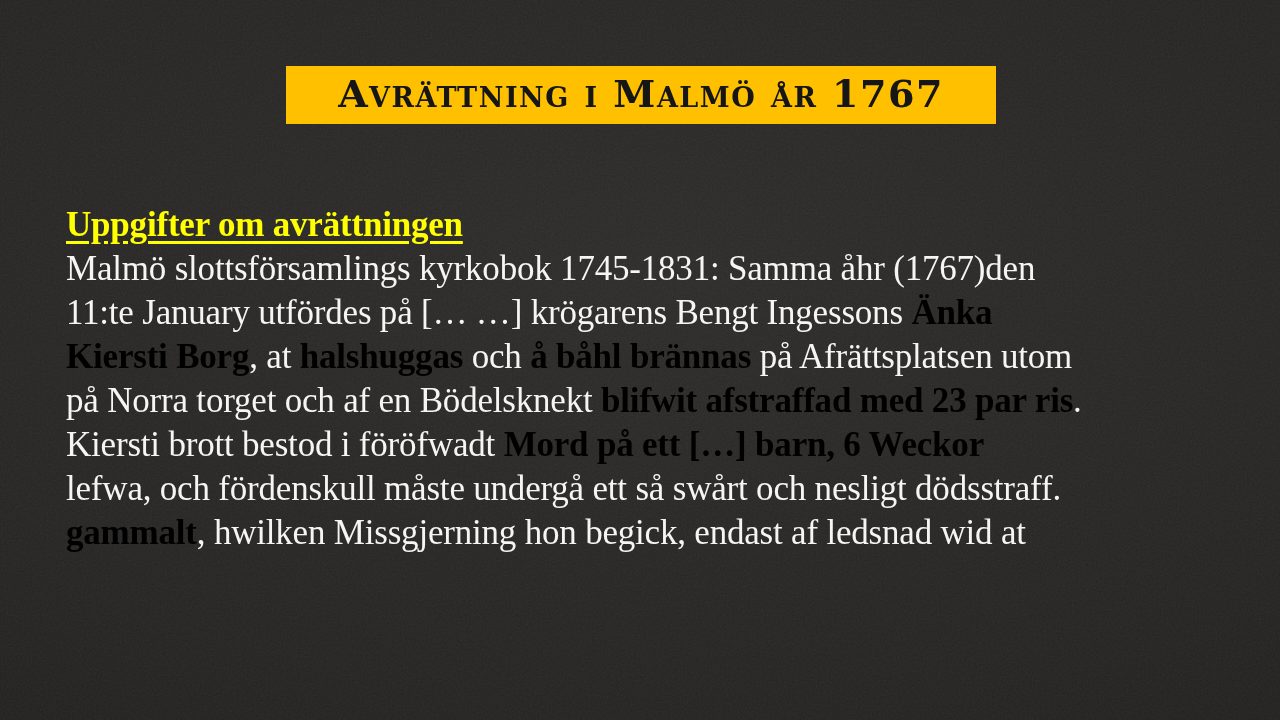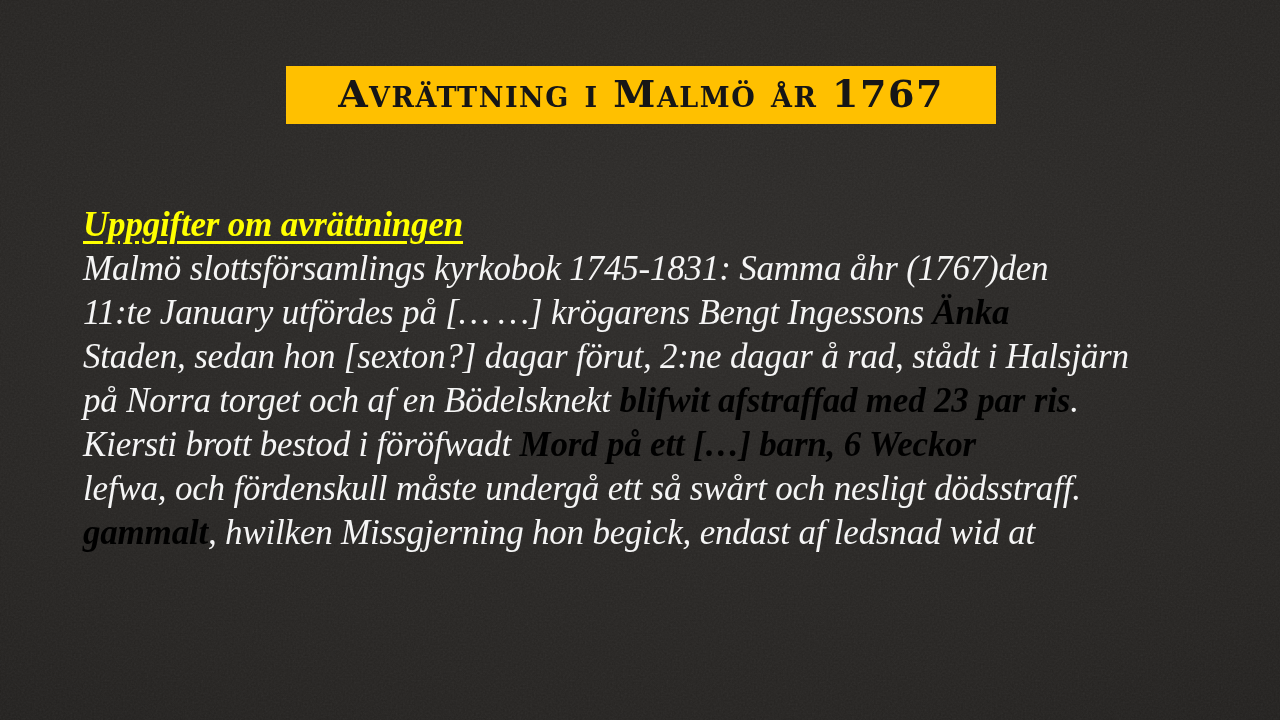--- a/index.html
+++ b/index.html
@@ -46,24 +46,23 @@
     font-weight: 700;
     font-size: 38px;
     letter-spacing: 1.5px;
     color: #161616;
     white-space: nowrap;
     line-height: 1;
     padding-bottom: 3px;
   }
   .body-block {
     position: absolute;
-    left: 75px;
+    left: 58px;
     top: 203px;
     width: 1160px;
-    font-style: italic;
   }
   .line {
     white-space: nowrap;
     font-size: 35px;
     line-height: 44px;
     color: #f5f5f5;
     letter-spacing: -0.2px;
   }
   .heading {
     color: #FFFF00;
@@ -98,21 +97,21 @@
     <span class="banner-text">Avrättning i Malmö år 1767</span>
   </div>
 
   <div class="body-block">
     <div class="line">
       <span class="heading">Uppgifter om avrättningen</span>
     </div>
     <div id="lines">
         <div class="line"><span class="plain">Malmö slottsförsamlings kyrkobok 1745-1831: Samma åhr (1767)den</span></div>
         <div class="line"><span class="plain">11:te January utfördes på [… …] krögarens Bengt Ingessons </span><span class="hl">Änka</span></div>
-        <div class="line"><span class="plain">Staden, sedan hon [sexton?] dagar förut, 2:ne dagar å rad, stådt i Halsjärn</span></div>
+        <div class="line"><span class="hl">Kiersti Borg</span><span class="plain">, at </span><span class="hl">halshuggas</span><span class="plain"> och </span><span class="hl">å båhl brännas</span><span class="plain"> på Afrättsplatsen utom</span></div>
         <div class="line"><span class="plain">på Norra torget och af en Bödelsknekt </span><span class="hl">blifwit afstraffad med 23 par ris</span><span class="plain">.</span></div>
         <div class="line"><span class="plain">Kiersti brott bestod i föröfwadt </span><span class="hl">Mord på ett […] barn, 6 Weckor</span></div>
         <div class="line"><span class="plain">lefwa, och fördenskull måste undergå ett så swårt och nesligt dödsstraff.</span></div>
         <div class="line"><span class="hl">gammalt</span><span class="plain">, hwilken Missgjerning hon begick, endast af ledsnad wid at</span></div>
       </div>
   </div>
 
 </div>
 
 </body></html>

